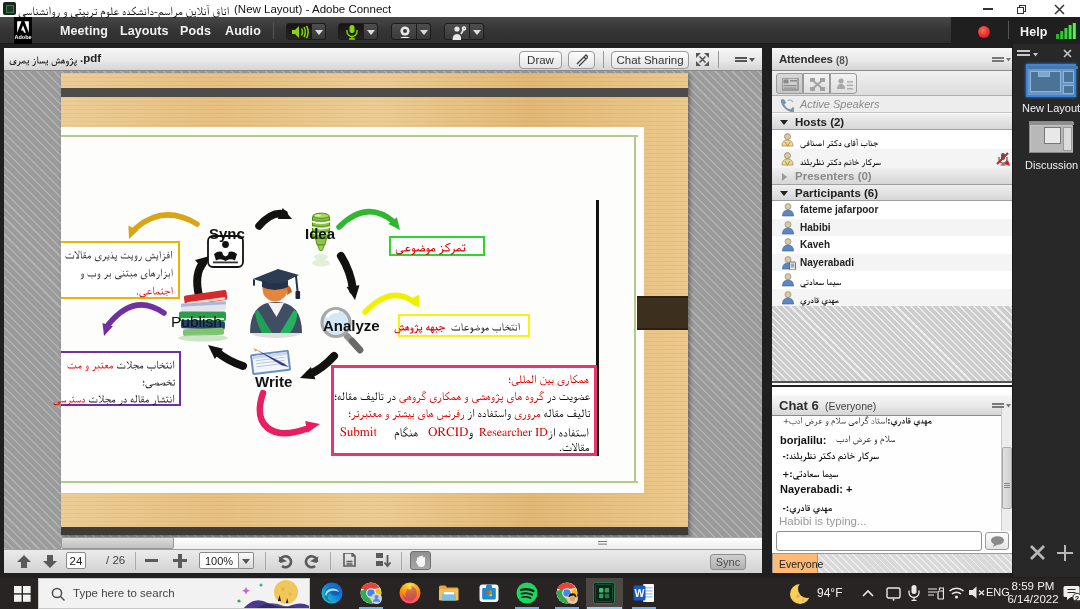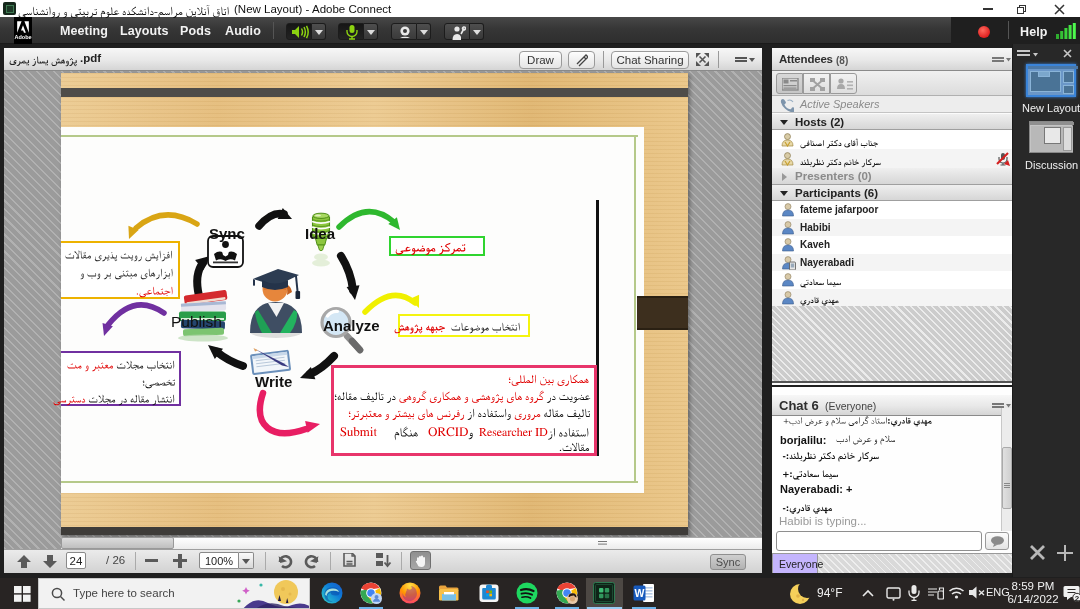--- a/index.html
+++ b/index.html
@@ -501,21 +501,21 @@
  <div class="abs" style="left:230px;top:60px;width:10px;height:62px;background:linear-gradient(90deg,#e0e0e0,#cfcfcf);border:1px solid #aaa;border-radius:2px"></div>
  <div class="abs" style="left:232px;top:98px;width:6px;height:1px;background:#888;box-shadow:0 2px 0 #888,0 -2px 0 #888"></div>
  <div class="abs" style="left:4px;top:144px;width:206px;height:20px;background:#fff;border:1px solid #8f8f8f;border-radius:3px"></div>
  <div class="abs btn" style="left:213px;top:145px;width:24px;height:18px;border-radius:3px">
    <svg style="margin-top:3px" width="15" height="11" viewBox="0 0 15 11">
         <ellipse cx="7.5" cy="4.5" rx="6.5" ry="4.2" fill="#8a8a8a"></ellipse>
         <path d="M4 8 L3 11 L8 8.5 Z" fill="#8a8a8a"></path>
       </svg>
  </div>
  <div class="abs" style="left:0;top:166px;width:240px;height:20px;background:#d9d9d9;background-image:repeating-linear-gradient(45deg,rgba(255,255,255,.55) 0 1.2px,rgba(0,0,0,0) 1.2px 5px);border-top:1px solid #999"></div>
- <div class="abs" style="left:0;top:166px;width:46px;height:20px;background:#c4b5fd;border:1px solid #999;border-bottom:none">
+ <div class="abs" style="left:0;top:166px;width:46px;height:20px;background:#fdba74;border:1px solid #999;border-bottom:none">
    <div class="abs" style="left:6px;top:4px;font-size:10.5px;color:#222">Everyone</div>
  </div>
 </div>
 <div class="abs" style="left:781px;top:414.4px"><svg width="153" height="14" viewBox="0 -9.6 153 14" style="overflow:visible">
       <path transform="translate(0.0,0)" d="M4.8 -2.7V-4.9H5.4V-2.7H7.5V-2.1H5.4V0H4.8V-2.1H2.7V-2.7Z M12.5 1.4 12 1.9 11.4 1.4 11.9 0.9ZM15.4 -0.9Q15.4 0 14.9 0H9.7Q9.6 0 9.4 -0.1Q9.1 -0.1 8.9 -0.3Q8.7 -0.4 8.5 -0.7Q8.3 -0.9 8.3 -1.3Q8.3 -1.9 8.5 -2.5L8.7 -2.5Q8.7 -2.1 8.7 -1.7Q8.7 -1.2 9 -1Q9.4 -0.7 10.2 -0.7H15Q15 -1.3 14.9 -1.6Q14.8 -2 14.6 -2.2L15 -3Q15.4 -2.4 15.4 -1.6Z M17.7 -3.4Q17.8 -3.4 18.2 -2.9Q18.5 -2.5 18.8 -1.9Q19.1 -1.3 19.1 -0.9Q19.1 -0.7 18.8 -0.4Q18.5 0 18.4 0H17Q16.7 0 16.4 -0.2Q16.2 -0.5 16.2 -0.8V-1H16.4Q16.5 -0.7 16.9 -0.7H18.4Q18.6 -0.7 18.7 -0.8Q18.8 -0.8 18.8 -0.9Q18.8 -1.1 18.3 -1.8Q17.8 -2.4 17.5 -2.6Q17.4 -2.6 17.3 -2.5L17.2 -2.5Q17.3 -2.8 17.4 -3.1Q17.6 -3.4 17.7 -3.4Z M20.5 0.5V-2.8Q20.5 -3 20.5 -3.5Q20.4 -4 20.3 -4.7Q20.2 -5.5 20.2 -5.8L20.7 -6.7Q20.7 -6.5 20.8 -5.9Q20.8 -5.3 20.9 -5.1Q20.9 -4.9 20.9 -4.4Q21 -3.9 21 -3.6Q21 -3.4 21 -3Q21.1 -2.6 21.1 -2.3Q21.1 -0.9 20.5 0.5Z M30.8 -3.5 30.3 -3 29.7 -3.6 30.2 -4ZM31.5 -2.5Q31.9 -2.5 32.2 -2.2Q32.5 -1.8 32.5 -1.3Q32.5 -1 32.5 -0.8Q32.4 -0.7 32.4 -0.5Q32.3 -0.3 32.2 -0.3Q32.1 -0.2 31.9 -0.1Q31.7 -0 31.4 -0Q31.1 0 30.7 0Q29.8 0 29.2 -0.3Q29.2 -0.3 29.2 0.1Q29.2 1 28.9 1.5Q28.8 1.8 27.9 2Q27.1 2.3 26.6 2.3Q26.2 2.3 25.9 2.3Q25.6 2.2 25.4 2.1Q25.1 2 24.9 1.9Q24.7 1.7 24.6 1.4Q24.5 1.1 24.5 0.7Q24.5 0.4 24.5 0.1Q24.6 -0.2 24.8 -0.5Q25 -0.9 25 -1L25.2 -1Q24.9 -0.1 24.9 0.5Q24.9 1 25.2 1.3Q25.5 1.5 26.4 1.5Q27.1 1.5 27.7 1.4Q28.3 1.2 28.7 0.9Q28.7 -0.5 28.3 -1.2L28.7 -1.7Q28.8 -1.5 29 -1.2Q29.5 -1.6 30.4 -2Q31.2 -2.5 31.5 -2.5ZM32 -1.2Q32 -1.5 31.8 -1.7Q31.5 -1.9 31.3 -1.9Q31 -1.9 30.4 -1.6Q29.8 -1.3 29.4 -0.9Q29.5 -0.8 30 -0.8Q30.4 -0.7 30.8 -0.7Q31.3 -0.7 31.6 -0.8Q31.9 -0.9 31.9 -1Q32 -1 32 -1.2Z M37.1 -0.7Q37.1 0 36.9 0Q36.7 0 36.4 -0.1Q36.1 -0.2 36 -0.3Q35.9 0.9 35.4 1.5Q34.9 2.2 33.8 2.4L32.8 2.2L32.8 2Q33.6 1.9 34.4 1.3Q35.1 0.7 35.6 0Q35.4 -1 35.3 -1.3L35.9 -2Q36 -1.6 36.1 -1.1Q36.1 -0.9 36.4 -0.8Q36.7 -0.7 36.9 -0.7Z M38.3 -2.2Q38.3 -1.9 39 -1.5Q39.7 -1.2 40.1 -1.2Q40.5 -1.2 41.8 -1.7L41.5 -1Q40.7 -0.6 40.3 -0.5Q39.8 -0.3 39.1 -0.1Q38.3 0 37.6 0H36.9Q36.8 0 36.8 -0.7H37.5Q38.4 -0.7 39 -0.9Q38.6 -1 38.3 -1.3Q37.9 -1.6 37.8 -1.8Q38 -2.6 38.4 -3.1Q38.9 -3.6 39.4 -3.6Q40.5 -3.6 40.9 -2.9Q40.3 -3 39.8 -3Q39.3 -3 38.8 -2.7Q38.3 -2.4 38.3 -2.2Z M47 -0.5Q46.8 -0.2 46.7 -0.1Q46.5 0.1 46.1 0.1Q45.3 0.1 45.3 -0.8Q45.3 -1.5 45.6 -1.9Q45.9 -2.4 46.4 -2.4Q46.8 -2.4 47.1 -2Q47.3 -1.5 47.3 -0.8V-0.6Q47.3 0.7 46.8 1.4Q46.3 2.1 45.1 2.4L44.2 2.2L44.2 2Q44.8 1.9 45.3 1.7Q45.7 1.4 46.1 1Q46.5 0.6 46.7 0.3Q46.8 -0 47 -0.5ZM47 -0.8Q46.9 -1.2 46.7 -1.5Q46.4 -1.9 46.3 -1.9Q46 -1.9 45.8 -1.5Q45.7 -1.2 45.7 -0.8Q45.9 -0.7 46.3 -0.7Q46.8 -0.7 47 -0.8Z M52 -2.7Q51.8 -2.7 51.7 -2.5Q51.5 -2.2 51.4 -2Q51.4 -2 51.3 -2.2Q51.3 -2.4 51.3 -2.5Q51.3 -2.9 51.6 -3.1Q51.9 -3.4 52.3 -3.4Q52.6 -3.4 53.3 -2.7Q53.9 -2 54.1 -1.4Q54.1 -1.3 54 -1.2Q54 -1 53.9 -0.9Q52.8 -1.3 51.8 -1.3Q51.4 -1.3 51.1 -0.9Q51.3 0.8 51.3 1.8Q51.3 2.4 51.1 2.9Q50.8 1.7 50.7 1Q50.6 0.3 50.5 -0.6Q50.7 -1 50.9 -1.5Q51 -1.6 51.1 -1.7Q51.2 -1.8 51.3 -1.9Q51.4 -1.9 51.5 -2Q51.6 -2 51.8 -2Q52.7 -2 53.3 -1.6Q53.1 -2 52.7 -2.4Q52.3 -2.7 52 -2.7Z M59.8 0H59.5Q59 0 58.8 -0.4Q58.6 -0.7 58.6 -1.5L58.5 -2.5Q58 -0.8 57.2 -0.2Q56.5 0 54.9 0Q54.8 0 54.5 0Q54.2 0 54.1 0Q54.5 -0.1 55.1 -0.3Q55.7 -0.5 56 -0.6Q56.4 -0.7 56.8 -0.9Q57.3 -1.2 57.6 -1.7Q57.9 -2.2 58.1 -2.7Q58.2 -3.3 58.3 -3.7Q58.3 -4.1 58.3 -4.4Q58.3 -5.1 58.2 -6.7Q58.5 -6.2 58.7 -5.9Q58.9 -5.6 59.2 -5.3Q59.1 -5.2 59 -5.1Q58.9 -5 58.8 -4.8Q58.7 -4.5 58.7 -4.1Q58.7 -3 59 -1.3Q59.1 -1 59.3 -0.9Q59.4 -0.7 59.5 -0.7H59.9Q59.9 -0.3 59.9 -0.1Q59.9 0 59.8 0ZM57.2 -2.4Q56.5 -3.6 56 -4.3Q55.5 -5 54.9 -5L54.9 -5.8Q55.9 -5.8 56.4 -4.8Q56.9 -3.8 57.2 -2.4Z M63.5 -0.7Q64 -0.7 64 -0.9Q64 -1.1 63.6 -1.3L64.2 -2Q64.5 -1.5 64.5 -0.9Q64.5 -0.6 64.4 -0.3Q64.2 -0.1 64 -0.1Q63.8 0 63.6 0Q63.1 0 62.8 -0.5Q62.7 -0.3 62.5 -0.2Q62.2 0 62.1 0H61.9Q61.7 0 61.4 -0.2Q61.2 -0.4 61 -0.7Q60.9 -0.4 60.7 -0.2Q60.4 0 60.1 0H59.8Q59.7 0 59.7 -0.7H60.1Q60.4 -0.7 60.6 -0.9Q60.9 -1 60.9 -1.3L61.3 -1.7Q61.3 -1.3 61.5 -1Q61.7 -0.7 61.8 -0.7H62.1Q62.5 -0.7 62.5 -1.3L62.9 -1.7Q62.9 -1.2 63.1 -1Q63.3 -0.7 63.5 -0.7Z M73.6 -0.7Q73.6 -0.5 73.5 -0.3Q73.5 0 73.4 0Q72.5 0 72 0.1Q72.5 0.3 72.8 0.5Q73.2 0.7 73.2 1Q73.2 1.4 72.2 1.8Q71.2 2.3 70.2 2.3Q68.9 2.3 68.3 1.8Q67.7 1.3 67.7 0.5Q67.7 -0.5 68.4 -1.5L68.5 -1.5Q68.1 -0.7 68.1 0Q68.1 1.5 70 1.5Q71.6 1.5 72.7 1Q72.5 0.9 72 0.7Q71.5 0.5 70.9 0.4Q71 0.4 71 0.2Q71 0.1 71.1 -0Q71.1 -0.2 71.1 -0.2Q72.3 -0.7 73.1 -0.7Z M75.8 -2.4Q76.1 -2.3 76.5 -1.8Q76.9 -1.3 76.9 -0.9Q76.7 -0.2 76 0.1Q75.2 0.1 74.9 -0.1Q74.6 -0.4 74.5 -0.8Q73.9 0 73.4 0Q73.3 0 73.3 -0.7H73.4Q73.6 -0.7 73.8 -0.9Q74 -1 74.2 -1.3Q74.4 -1.5 74.6 -1.7Q74.9 -2 75.2 -2.2Q75.5 -2.3 75.8 -2.4ZM76.2 -0.7Q76.5 -0.7 76.5 -0.9Q76 -1.4 75.5 -1.7Q75.1 -1.6 74.9 -1.3Q75 -0.9 75.4 -0.8Q75.8 -0.7 76.2 -0.7Z M78.3 0.5V-2.8Q78.3 -3 78.3 -3.5Q78.2 -4 78.2 -4.7Q78.1 -5.5 78 -5.8L78.5 -6.7Q78.5 -6.5 78.6 -5.9Q78.7 -5.3 78.7 -5.1Q78.7 -4.9 78.8 -4.4Q78.8 -3.9 78.8 -3.6Q78.8 -3.4 78.9 -3Q78.9 -2.6 78.9 -2.3Q78.9 -0.9 78.3 0.5Z M83.7 -0.7Q83.7 0 83.5 0Q83.3 0 83 -0.1Q82.7 -0.2 82.6 -0.3Q82.5 0.9 82 1.5Q81.5 2.2 80.4 2.4L79.4 2.2L79.4 2Q80.2 1.9 81 1.3Q81.7 0.7 82.2 0Q82 -1 81.9 -1.3L82.5 -2Q82.6 -1.6 82.7 -1.1Q82.7 -0.9 83 -0.8Q83.4 -0.7 83.5 -0.7Z M87.5 -6.7V-6.1L85.6 -4.8Q84.4 -4 84.3 -3.9Q84.3 -3.8 84.8 -3.6Q85.2 -3.3 85.7 -3Q86.2 -2.7 86.6 -2.2Q87 -1.6 87 -1.1Q87 -0.6 86.7 -0.3Q86.3 0 85.8 0H83.5Q83.5 0 83.5 -0.7H85.8Q86.2 -0.7 86.4 -0.9Q86.6 -1.1 86.6 -1.2Q86.6 -1.5 86.2 -1.8Q85.9 -2.2 85.6 -2.4L84.7 -2.9L84.6 -2.8Q84.3 -3 84 -3.2Q83.9 -3.5 83.9 -3.6Q83.9 -4 84.4 -4.5Q84.8 -5 85.6 -5.5ZM86.8 -7.7V-7.2L84.1 -5.2Q84.2 -5.4 84.3 -5.6Q84.5 -5.8 84.8 -6.2Q85.1 -6.5 85.7 -7Q86.2 -7.4 86.8 -7.7Z M91.9 -3.4Q92 -3.4 92.4 -2.9Q92.7 -2.5 93 -1.9Q93.3 -1.3 93.3 -0.9Q93.3 -0.7 93 -0.4Q92.7 0 92.6 0H91.2Q90.9 0 90.6 -0.2Q90.4 -0.5 90.4 -0.8V-1H90.6Q90.7 -0.7 91.1 -0.7H92.6Q92.8 -0.7 92.9 -0.8Q93 -0.8 93 -0.9Q93 -1.1 92.5 -1.8Q92 -2.4 91.7 -2.6Q91.6 -2.6 91.5 -2.5L91.4 -2.5Q91.5 -2.8 91.6 -3.1Q91.8 -3.4 91.9 -3.4Z M95.1 -3.5Q95.1 -3.2 95.2 -2.7Q95.2 -2.3 95.2 -1.9Q95.2 -1.5 95.4 -1.1Q95.7 -0.7 96 -0.7H96.1Q96.1 0 96 0Q95.3 0 95 -0.5Q94.7 -1 94.7 -1.9Q94.7 -2.2 94.7 -2.5Q94.7 -2.9 94.7 -3.2Q94.7 -3.3 94.5 -5.9L94.8 -6.7Q94.8 -6.6 95 -5.4Q95.1 -4.2 95.1 -3.5Z M98.5 -4.4 98 -4 97.4 -4.5 97.9 -5ZM97.4 -4.2 97 -3.7 96.4 -4.2 96.9 -4.7ZM99.1 -0.7H99.2Q99.2 0 99.1 0H98.8Q98.2 0 97.8 -0.8Q97.6 -0.5 97.3 -0.2Q97 0 96.7 0H96Q95.9 0 95.9 -0.7H96.7Q96.9 -0.7 97.2 -0.9Q97.5 -1.1 97.6 -1.3Q97.3 -2.1 97.3 -2.2L97.7 -3Q98 -1.9 98.3 -1.3Q98.6 -0.7 99.1 -0.7Z M102.7 -0.7Q103.3 -0.7 103.3 -0.9Q103.3 -1.1 102.9 -1.3L103.5 -2Q103.8 -1.5 103.8 -0.9Q103.8 -0.6 103.6 -0.3Q103.5 -0.1 103.3 -0.1Q103.1 0 102.9 0Q102.4 0 102 -0.5Q102 -0.3 101.7 -0.2Q101.5 0 101.3 0H101.2Q100.9 0 100.7 -0.2Q100.5 -0.4 100.3 -0.7Q100.2 -0.4 99.9 -0.2Q99.7 0 99.3 0H99.1Q98.9 0 98.9 -0.7H99.4Q99.7 -0.7 99.9 -0.9Q100.1 -1 100.2 -1.3L100.6 -1.7Q100.6 -1.3 100.8 -1Q100.9 -0.7 101.1 -0.7H101.4Q101.7 -0.7 101.7 -1.3L102.2 -1.7Q102.2 -1.2 102.4 -1Q102.5 -0.7 102.7 -0.7Z M105.2 0.5V-2.8Q105.2 -3 105.2 -3.5Q105.1 -4 105 -4.7Q105 -5.5 104.9 -5.8L105.4 -6.7Q105.4 -6.5 105.5 -5.9Q105.6 -5.3 105.6 -5.1Q105.6 -4.9 105.7 -4.4Q105.7 -3.9 105.7 -3.6Q105.7 -3.4 105.8 -3Q105.8 -2.6 105.8 -2.3Q105.8 -0.9 105.2 0.5Z" fill="#1a1a1a"></path>
       <path transform="translate(106.3,0)" d="M1.6 -1.5Q1.9 -1.5 2.2 -1.3Q2.4 -1 2.4 -0.7Q2.4 -0.3 2.2 -0.1Q1.9 0.1 1.6 0.1Q1.2 0.1 1 -0.1Q0.8 -0.3 0.8 -0.7Q0.8 -1 1 -1.3Q1.3 -1.5 1.6 -1.5ZM1.6 -4.5Q1.9 -4.5 2.2 -4.3Q2.4 -4.1 2.4 -3.7Q2.4 -3.4 2.2 -3.1Q1.9 -2.9 1.6 -2.9Q1.2 -2.9 1 -3.1Q0.8 -3.4 0.8 -3.7Q0.8 -4.1 1 -4.3Q1.3 -4.5 1.6 -4.5Z M6 1.7 6.8 2.1 6.3 2.9 5.5 2.4ZM7.3 1.7 8.1 2.1 7.6 2.9 6.8 2.4ZM7.3 -1.1Q7.3 -1.8 8 -2.5Q8.7 -3.2 9.4 -3.2Q9.9 -3.2 9.9 -2.5Q9.9 -2.4 9.9 -1.9Q9.4 -2.3 9.1 -2.3Q8.9 -2.3 8.5 -2Q8.1 -1.6 8.1 -1.5Q8.1 -1.4 8.1 -1.4Q8.2 -1.4 8.3 -1.4Q8.5 -1.3 8.7 -1.3Q8.7 -1.3 8.9 -1.4Q9 -1.4 9.2 -1.4Q9.9 -1.4 9.9 -0.9Q9.9 -0.6 9.8 -0.2Q9.5 0.6 8.7 1Q7.9 1.5 6.7 1.5Q5.9 1.5 5.2 1.3Q4.6 1.2 4.3 0.9Q4 0.6 3.9 0.3Q3.7 -0 3.7 -0.4Q3.7 -1.5 4.7 -2.7L5 -2.5Q4.4 -1.5 4.4 -0.9Q4.4 -0.3 4.8 0Q5.2 0.4 6.1 0.4Q8.7 0.3 9.2 -0.4Q9 -0.5 8.4 -0.5Q7.3 -0.5 7.3 -1.1Z M13.3 -2.4Q13.3 -2.3 13.3 -2.2Q13.4 -2.1 13.4 -2Q13.4 -2 13.4 -1.9Q13.4 -1.8 13.4 -1.8Q13.5 -1.7 13.5 -1.6Q13.5 -1.5 13.5 -1.5Q13.5 -1.4 13.5 -1.3Q13.5 -1.2 13.5 -1.2Q13.5 -1.1 13.5 -1Q13.5 -0.4 13.4 -0Q13.1 1.1 12.7 1.7Q12.2 2.2 11.2 2.4Q10.5 2.3 10.1 2.2L10.2 1.7Q10.5 1.7 10.8 1.6Q11 1.5 11.2 1.4Q11.3 1.3 11.5 1.2Q11.8 1 11.9 0.9Q12.4 0.2 12.5 0.1Q12.6 -0.1 12.8 -0.4Q12.7 -1 12.5 -1.5Z M15 -1H16.3Q16.5 -1 16.6 -1.1Q16.8 -1.2 16.8 -1.4Q16.8 -1.7 16.4 -2.1Q16.1 -2.4 15.6 -2.7L15.6 -3.8Q16 -3.7 16.2 -3.5Q16.5 -3.4 16.8 -3.1Q17 -2.9 17.2 -2.6Q17.3 -2.3 17.4 -1.9Q17.5 -1.5 17.5 -1Q17.5 -0.5 17.2 -0.3Q16.9 0 16.5 0H15.2Q14.3 0 14.3 -1.1V-1.4L14.8 -1.4Q14.8 -1.2 14.9 -1.1Q14.9 -1 15 -1Z M19.7 -4.3Q19.8 -3.4 19.8 -2.2Q19.8 -1.9 19.8 -1.7Q19.8 -1.6 19.8 -1.4Q19.9 -1.2 20 -1.1Q20.1 -1 20.2 -1H20.4Q20.4 0 20.2 0Q19.4 0 19.2 -0.4Q18.9 -0.8 18.9 -1.7Q18.9 -2 19 -2.4Q19 -2.9 19 -3.2Q19 -3.5 18.9 -4.6Q18.7 -5.6 18.7 -5.8L19.4 -6.7Q19.4 -6.4 19.5 -5.5Q19.6 -4.6 19.7 -4.3Z M23.2 -1.7V-1.4Q23.2 -0.8 22.7 -0.4Q22.1 0 21.5 0H20.2Q20.1 0 20 -0.3Q20 -0.7 20 -1L21.8 -1Q22.2 -1 22.3 -1.2Q22.5 -1.3 22.5 -1.4Q22.3 -1.3 21.9 -1.3Q21.4 -1.3 21.1 -1.6Q20.9 -1.8 20.9 -2.2Q20.9 -2.5 20.9 -2.7Q21 -3 21.1 -3.3Q21.2 -3.6 21.4 -3.7Q21.6 -3.9 21.9 -3.9Q22.6 -3.9 22.9 -3.4Q23.2 -2.8 23.2 -1.7ZM21.8 -3Q21.5 -2.7 21.5 -2.4Q21.6 -2.3 21.8 -2.3Q21.9 -2.2 22.1 -2.2Q22.2 -2.2 22.2 -2.2Q22.3 -2.2 22.3 -2.2Q22.3 -2.2 22.4 -2.3Q22.5 -2.3 22.5 -2.3Q22.4 -2.6 22.2 -2.8Q22.1 -3 21.8 -3ZM20.9 -5.5 21.7 -5.1 21.2 -4.3 20.4 -4.7ZM22.3 -5.7 23.1 -5.3 22.6 -4.5 21.8 -5Z M28.7 1.7 29.5 2.1 29 2.9 28.2 2.4ZM30 1.7 30.8 2.1 30.3 2.9 29.5 2.4ZM30 -1.1Q30 -1.8 30.7 -2.5Q31.4 -3.2 32.1 -3.2Q32.6 -3.2 32.6 -2.5Q32.6 -2.4 32.6 -1.9Q32.1 -2.3 31.8 -2.3Q31.6 -2.3 31.2 -2Q30.8 -1.6 30.8 -1.5Q30.8 -1.4 30.8 -1.4Q30.9 -1.4 31 -1.4Q31.2 -1.3 31.4 -1.3Q31.4 -1.3 31.6 -1.4Q31.7 -1.4 31.9 -1.4Q32.6 -1.4 32.6 -0.9Q32.6 -0.6 32.5 -0.2Q32.2 0.6 31.4 1Q30.6 1.5 29.4 1.5Q28.6 1.5 27.9 1.3Q27.3 1.2 27 0.9Q26.7 0.6 26.6 0.3Q26.4 -0 26.4 -0.4Q26.4 -1.5 27.4 -2.7L27.8 -2.5Q27.1 -1.5 27.1 -0.9Q27.1 -0.3 27.5 0Q27.9 0.4 28.8 0.4Q31.4 0.3 31.9 -0.4Q31.7 -0.5 31.2 -0.5Q30 -0.5 30 -1.1Z M34 -1H34.8Q35.2 -1 35.2 -1.3Q34.8 -2.3 34.7 -3.8L35.1 -4Q35.5 -2.8 35.9 -1.9Q36.3 -1 36.6 -1H36.8Q36.8 0 36.6 0Q35.9 0 35.5 -0.6Q35.4 -0.4 35.2 -0.2Q34.9 0 34.8 0H34.2Q33.3 0 33.3 -1.1V-1.4L33.8 -1.4Q33.8 -1.2 33.9 -1.1Q34 -1 34 -1Z M39.7 -2.1Q39.7 -1.4 39.2 -1H40.3Q40.3 0 40.2 0H39.2Q39.7 0.4 39.7 1Q39.7 1.4 39.3 1.8Q39 2.3 38.5 2.3Q38.3 2.3 38.2 2.2Q38.1 2.2 38 2Q37.9 1.9 37.8 1.8Q37.7 1.7 37.7 1.5Q37.6 1.2 37.6 1.1Q37.6 1 37.6 0.7Q37.5 0.5 37.5 0.4Q37.5 0.3 37.5 0H36.6Q36.6 0 36.6 -0.1Q36.5 -0.3 36.5 -0.5Q36.5 -0.8 36.5 -1H37.5Q37.5 -1.4 37.5 -1.5Q37.5 -1.7 37.6 -2Q37.6 -2.3 37.6 -2.4Q37.7 -2.6 37.8 -2.8Q37.9 -3 38 -3.1Q38.1 -3.2 38.3 -3.3Q38.4 -3.4 38.6 -3.4Q39 -3.4 39.3 -3.1Q39.5 -2.8 39.6 -2.5Q39.7 -2.3 39.7 -2.1ZM39.2 -2Q39.2 -2.2 39 -2.4Q38.9 -2.6 38.7 -2.6Q38.3 -2.6 38.1 -1.1Q38.1 -1.1 38.1 -1Q38.5 -1.1 38.9 -1.4Q39.2 -1.7 39.2 -2ZM38.8 1.4Q38.9 1.4 39.1 1.2Q39.2 1.1 39.2 1Q39.2 0.6 38.9 0.3Q38.6 0 38.1 0Q38.1 0.4 38.3 0.8Q38.4 1.1 38.6 1.2Q38.7 1.4 38.8 1.4Z M43 -2.8Q43.5 -2.8 43.8 -2.1Q44.2 -1.4 44.2 -0.8Q44.2 -0.2 44 0.1Q42.9 0.1 42.4 -0.1Q41.8 -0.2 41.5 -0.6Q40.9 0 40.2 0Q40 0 40 -1H40.2Q40.4 -1 40.8 -1.3Q41.2 -1.6 41.5 -1.9Q41.8 -2.2 42.2 -2.5Q42.7 -2.8 43 -2.8ZM43.5 -0.5Q43.6 -0.5 43.7 -0.6Q43.6 -1 43.3 -1.4Q43 -1.7 42.7 -1.9Q42.3 -1.7 42.1 -1.4Q42.2 -1.2 42.7 -0.9Q43.2 -0.5 43.5 -0.5Z" fill="#111"></path>
     </svg></div>
 <div class="abs" style="left:780px;top:434px;font-size:11px;font-weight:bold;color:#111">borjalilu:</div>
 <div class="abs" style="left:836px;top:432px"><svg width="61" height="14" viewBox="0 -10.0 61 14" style="overflow:visible">
       <path transform="translate(0.0,0)" d="M4.9 1.5 4.4 2 3.8 1.4 4.3 1ZM7.9 -1Q7.9 0 7.4 0H2Q1.8 0 1.6 -0.1Q1.4 -0.1 1.1 -0.3Q0.9 -0.4 0.7 -0.7Q0.6 -1 0.6 -1.3Q0.6 -2 0.8 -2.6L1 -2.6Q0.9 -2.1 0.9 -1.8Q0.9 -1.3 1.2 -1Q1.6 -0.8 2.5 -0.8H7.5Q7.5 -1.3 7.4 -1.7Q7.3 -2.1 7 -2.3L7.4 -3.1Q7.9 -2.5 7.9 -1.7Z M10.3 -3.5Q10.4 -3.5 10.8 -3Q11.1 -2.6 11.5 -2Q11.8 -1.3 11.8 -1Q11.8 -0.8 11.5 -0.4Q11.2 0 11 0H9.5Q9.2 0 9 -0.2Q8.8 -0.5 8.8 -0.9V-1.1H9Q9 -0.8 9.5 -0.8H11Q11.2 -0.8 11.3 -0.8Q11.5 -0.9 11.5 -1Q11.5 -1.2 10.9 -1.8Q10.4 -2.5 10.1 -2.7Q10 -2.7 9.9 -2.6L9.8 -2.6Q9.9 -2.9 10 -3.2Q10.2 -3.5 10.3 -3.5Z M13.2 0.5V-2.9Q13.2 -3.2 13.2 -3.7Q13.1 -4.1 13 -4.9Q12.9 -5.7 12.9 -6.1L13.4 -7Q13.4 -6.8 13.5 -6.2Q13.6 -5.5 13.6 -5.3Q13.6 -5.1 13.7 -4.6Q13.7 -4.1 13.7 -3.8Q13.8 -3.5 13.8 -3.1Q13.8 -2.7 13.8 -2.4Q13.8 -0.9 13.2 0.5Z M23.9 -3.7 23.4 -3.2 22.8 -3.7 23.3 -4.2ZM24.7 -2.6Q25.1 -2.6 25.4 -2.3Q25.7 -1.9 25.7 -1.4Q25.7 -1.1 25.7 -0.9Q25.6 -0.7 25.6 -0.5Q25.5 -0.4 25.4 -0.3Q25.3 -0.2 25.1 -0.1Q24.9 -0.1 24.6 -0Q24.2 0 23.8 0Q22.9 0 22.2 -0.4Q22.3 -0.3 22.3 0.1Q22.3 1 22 1.6Q21.8 1.9 21 2.1Q20.1 2.4 19.5 2.4Q19.2 2.4 18.9 2.4Q18.6 2.3 18.3 2.2Q18 2.1 17.8 1.9Q17.6 1.8 17.5 1.5Q17.3 1.2 17.3 0.8Q17.3 0.4 17.4 0.1Q17.5 -0.2 17.7 -0.6Q17.9 -0.9 17.9 -1.1L18.1 -1Q17.8 -0.1 17.8 0.5Q17.8 1 18.1 1.3Q18.4 1.6 19.3 1.6Q20.1 1.6 20.7 1.4Q21.4 1.2 21.8 0.9Q21.8 -0.5 21.4 -1.3L21.7 -1.8Q21.8 -1.6 22.1 -1.2Q22.6 -1.6 23.5 -2.1Q24.4 -2.6 24.7 -2.6ZM25.1 -1.2Q25.1 -1.6 24.9 -1.8Q24.7 -2 24.5 -2Q24.1 -2 23.5 -1.7Q22.9 -1.3 22.5 -1Q22.6 -0.9 23.1 -0.8Q23.6 -0.7 23.9 -0.7Q24.5 -0.7 24.8 -0.8Q25 -0.9 25.1 -1Q25.1 -1.1 25.1 -1.2Z M30.5 -0.8Q30.5 0 30.3 0Q30.1 0 29.8 -0.1Q29.4 -0.2 29.4 -0.3Q29.3 0.9 28.7 1.6Q28.2 2.3 27.1 2.5L26 2.3L26 2.1Q26.8 1.9 27.7 1.3Q28.5 0.8 28.9 0Q28.8 -1.1 28.6 -1.4L29.2 -2Q29.3 -1.7 29.4 -1.2Q29.5 -1 29.8 -0.9Q30.1 -0.8 30.3 -0.8Z M31.8 -2.3Q31.8 -2 32.5 -1.6Q33.2 -1.2 33.6 -1.2Q34 -1.2 35.4 -1.8L35.1 -1Q34.3 -0.7 33.8 -0.5Q33.3 -0.3 32.6 -0.2Q31.8 0 31 0H30.3Q30.2 0 30.2 -0.8H30.9Q31.9 -0.8 32.5 -0.9Q32.1 -1.1 31.7 -1.4Q31.4 -1.7 31.3 -1.9Q31.4 -2.8 31.9 -3.2Q32.3 -3.8 32.9 -3.8Q34 -3.8 34.5 -3Q33.8 -3.1 33.3 -3.1Q32.8 -3.1 32.3 -2.8Q31.8 -2.5 31.8 -2.3Z M40.8 -0.5Q40.6 -0.2 40.5 -0.1Q40.3 0.1 39.9 0.1Q39 0.1 39 -0.8Q39 -1.5 39.4 -2Q39.7 -2.5 40.2 -2.5Q40.6 -2.5 40.9 -2.1Q41.1 -1.6 41.1 -0.8V-0.6Q41.1 0.8 40.6 1.5Q40.1 2.2 38.9 2.5L37.9 2.3L37.9 2.1Q38.5 2 39 1.7Q39.5 1.5 39.9 1Q40.3 0.6 40.5 0.3Q40.6 -0 40.8 -0.5ZM40.8 -0.8Q40.8 -1.3 40.5 -1.6Q40.2 -1.9 40 -1.9Q39.8 -1.9 39.6 -1.6Q39.5 -1.3 39.5 -0.8Q39.7 -0.7 40.1 -0.7Q40.6 -0.7 40.8 -0.8Z M46 -2.8Q45.9 -2.8 45.7 -2.6Q45.5 -2.3 45.4 -2Q45.4 -2.1 45.3 -2.3Q45.3 -2.5 45.3 -2.6Q45.3 -3 45.6 -3.2Q46 -3.5 46.3 -3.5Q46.7 -3.5 47.4 -2.8Q48 -2.1 48.2 -1.4Q48.2 -1.4 48.1 -1.2Q48.1 -1.1 48 -0.9Q46.8 -1.4 45.9 -1.4Q45.4 -1.4 45.1 -0.9Q45.3 0.9 45.3 1.9Q45.3 2.5 45.1 3Q44.7 1.7 44.6 1Q44.5 0.3 44.5 -0.6Q44.7 -1.1 44.9 -1.6Q45 -1.6 45.1 -1.8Q45.2 -1.9 45.3 -2Q45.4 -2 45.5 -2.1Q45.7 -2.1 45.8 -2.1Q46.8 -2.1 47.4 -1.7Q47.1 -2.1 46.7 -2.5Q46.4 -2.8 46 -2.8Z M54.2 0H53.8Q53.3 0 53.1 -0.4Q52.9 -0.8 52.9 -1.6L52.8 -2.6Q52.3 -0.8 51.4 -0.2Q50.7 0 49.1 0Q48.9 0 48.7 0Q48.4 0 48.3 0Q48.6 -0.1 49.2 -0.3Q49.8 -0.5 50.2 -0.6Q50.7 -0.7 51 -0.9Q51.5 -1.2 51.9 -1.7Q52.2 -2.2 52.4 -2.8Q52.5 -3.4 52.6 -3.8Q52.6 -4.2 52.6 -4.6Q52.6 -5.4 52.5 -6.9Q52.8 -6.4 53 -6.1Q53.2 -5.8 53.6 -5.5Q53.4 -5.4 53.3 -5.3Q53.2 -5.2 53.1 -5Q53.1 -4.7 53.1 -4.3Q53.1 -3.1 53.3 -1.3Q53.4 -1.1 53.6 -0.9Q53.7 -0.8 53.9 -0.8H54.3Q54.3 -0.3 54.2 -0.1Q54.2 0 54.2 0ZM51.4 -2.5Q50.8 -3.8 50.2 -4.5Q49.7 -5.2 49.1 -5.2L49.1 -6Q50.1 -6 50.6 -5Q51.1 -4 51.4 -2.5Z M58 -0.8Q58.6 -0.8 58.6 -0.9Q58.6 -1.1 58.2 -1.4L58.7 -2Q59.1 -1.6 59.1 -0.9Q59.1 -0.6 58.9 -0.4Q58.7 -0.1 58.5 -0.1Q58.3 0 58.1 0Q57.6 0 57.2 -0.6Q57.2 -0.4 56.9 -0.2Q56.7 0 56.5 0H56.3Q56.1 0 55.9 -0.2Q55.6 -0.4 55.5 -0.8Q55.3 -0.4 55 -0.2Q54.8 0 54.4 0H54.2Q54 0 54 -0.8H54.5Q54.8 -0.8 55 -0.9Q55.3 -1.1 55.3 -1.4L55.7 -1.8Q55.7 -1.3 55.9 -1Q56.1 -0.8 56.3 -0.8H56.6Q56.9 -0.8 56.9 -1.4L57.4 -1.8Q57.4 -1.3 57.6 -1Q57.8 -0.8 58 -0.8Z" fill="#1a1a1a"></path>

